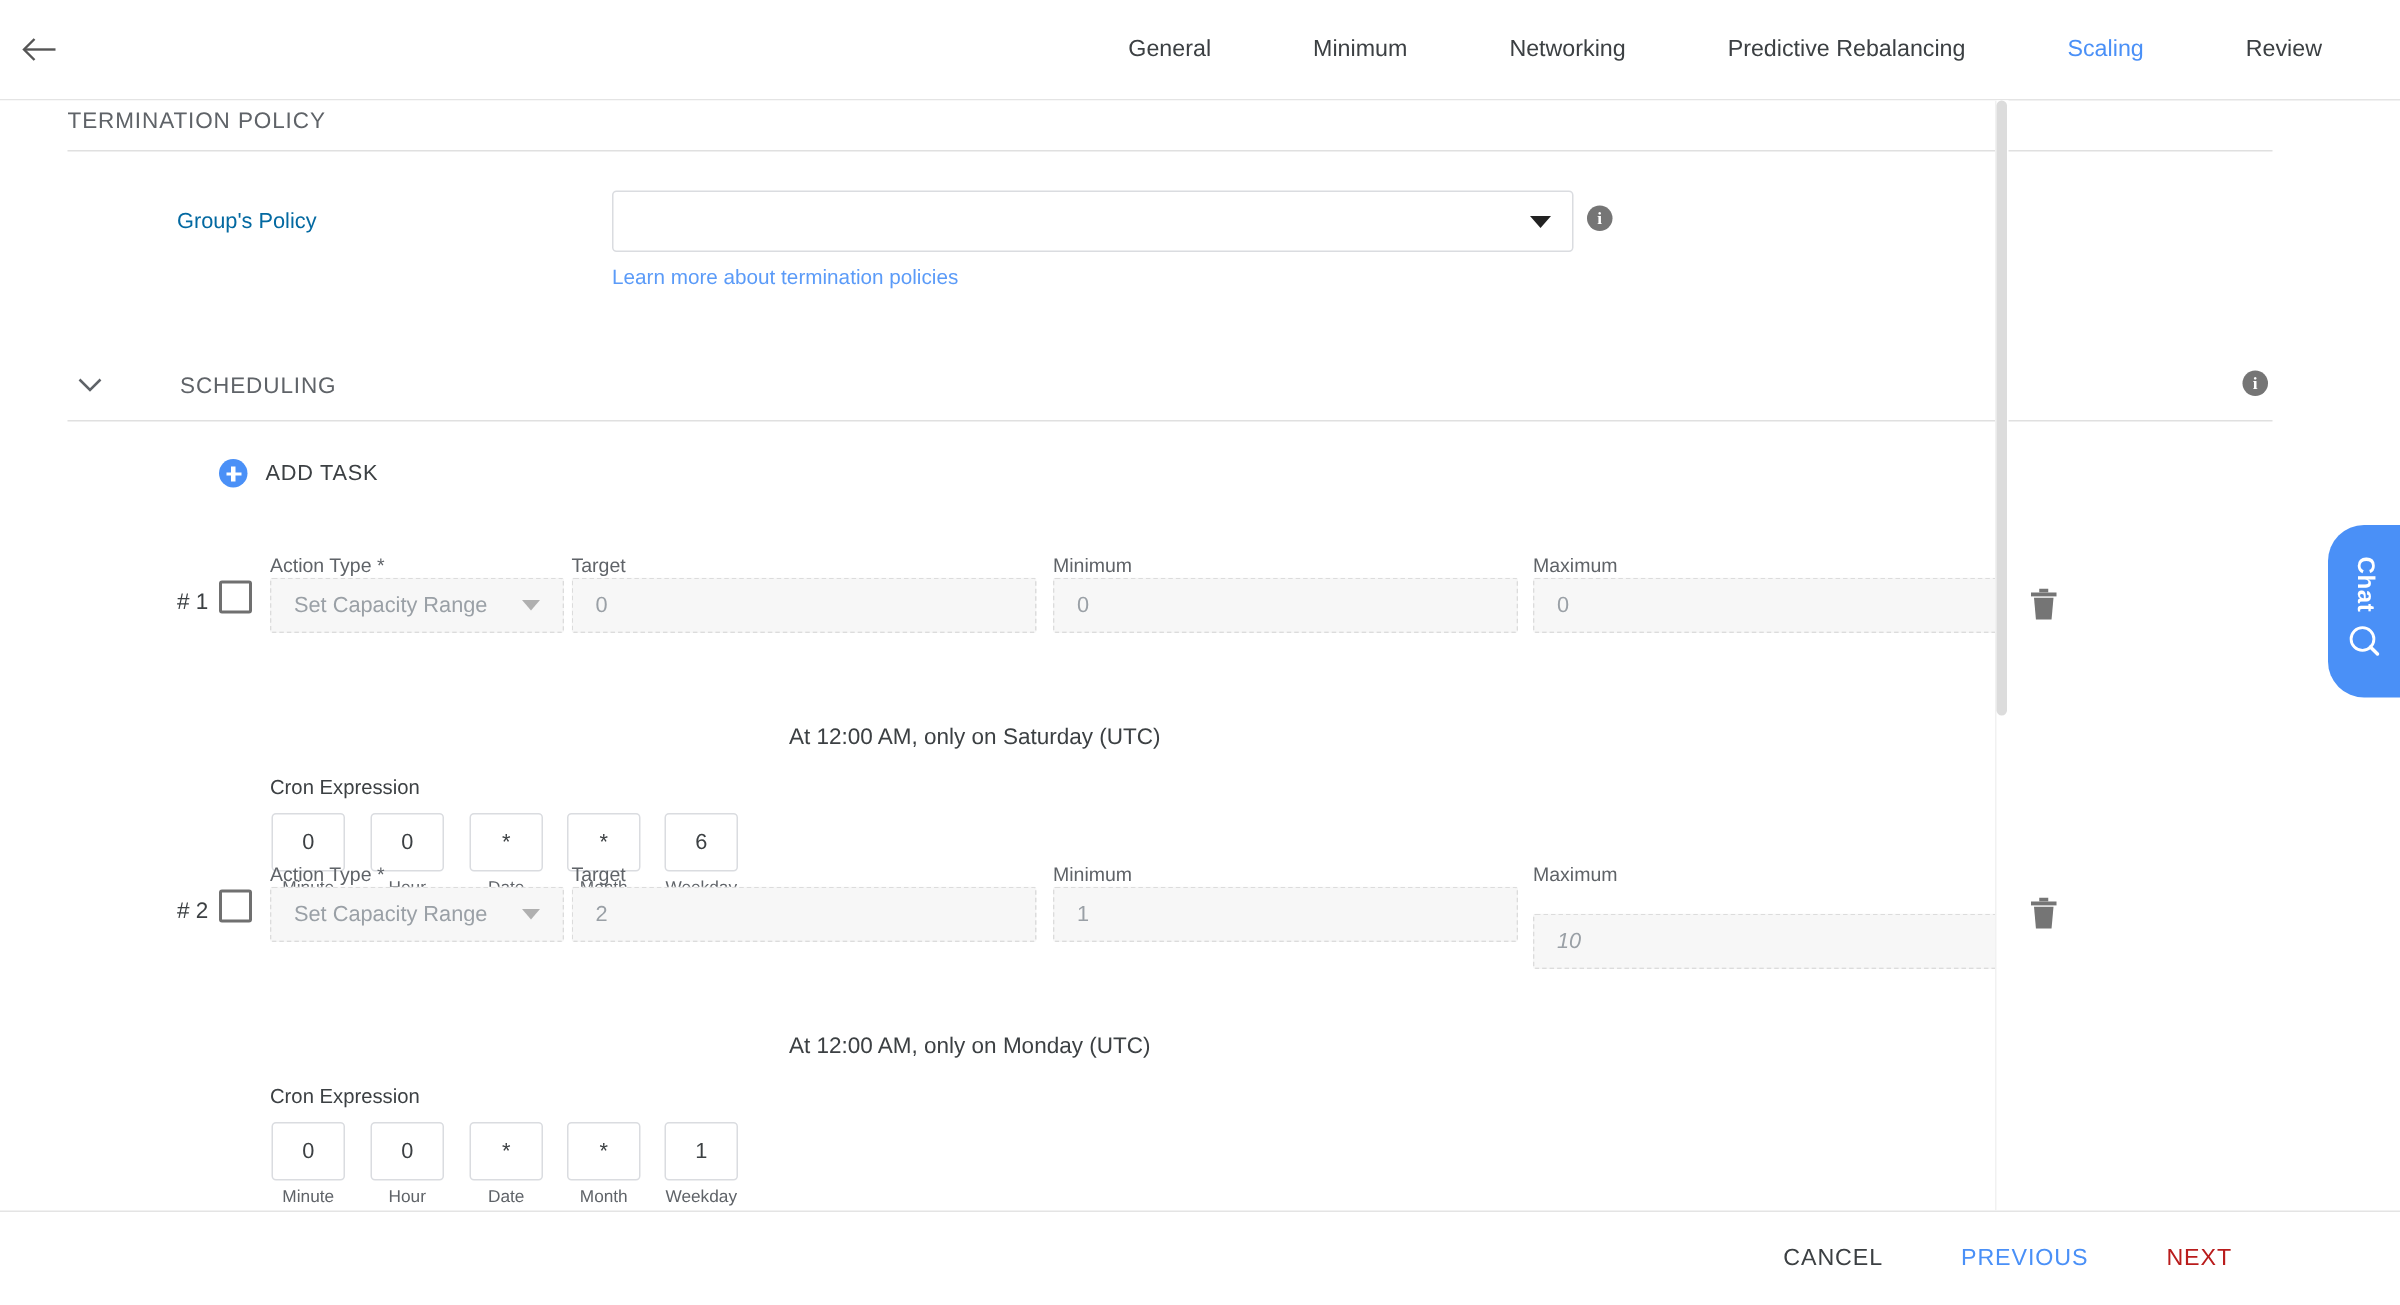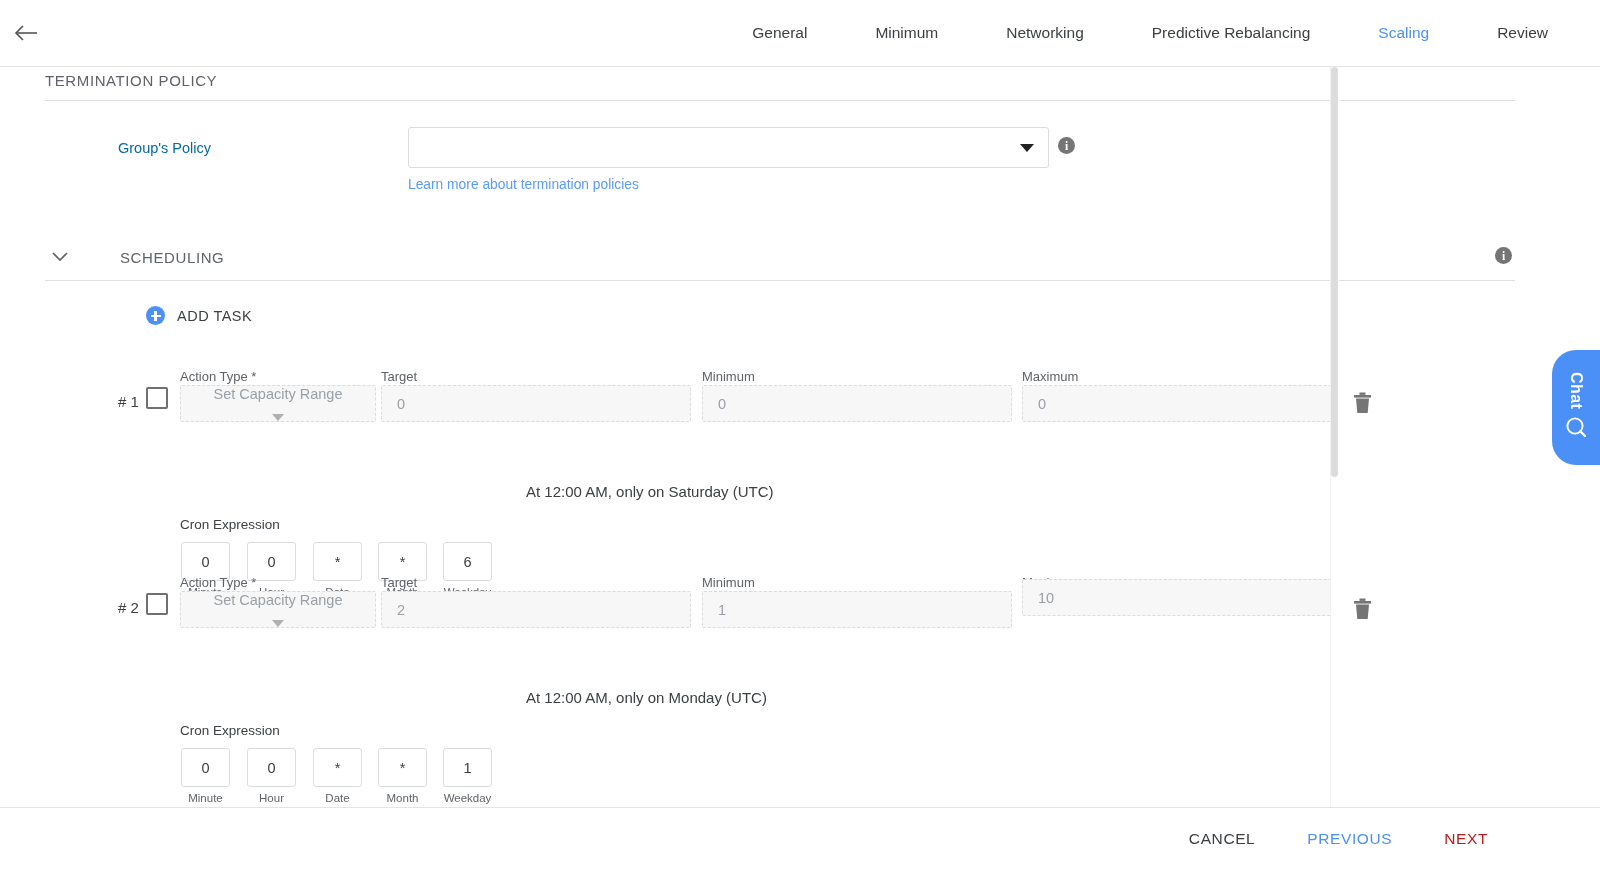--- a/index.html
+++ b/index.html
@@ -125,21 +125,21 @@
     font-size:13px; color:#5f6368;
   }
   .disabled-input {
     background:#f7f7f7; border:1px dashed #dcdcdc; border-radius:2px;
     height:37px; display:flex; align-items:center; padding:0 15px;
     font-size:14.5px; color:#9aa0a6;
   }
   .disabled-select {
     background:#f7f7f7; border:1px dashed #dcdcdc; border-radius:2px;
     height:37px; display:flex; align-items:center; padding:0 15px;
-    font-size:14.5px; color:#9aa0a6;flex-direction:column;
+    font-size:14.5px; color:#9aa0a6;
   }
   .disabled-select .txt { flex:1; }
 
   .trash { cursor:pointer; }
 
   
   .cron-title { font-size:13.5px; color:#3c4043; }
   .cron-cell {
     width:49px; height:39px; border:1px solid #dadce0; border-radius:3px;
     background:#fff; display:flex; align-items:center; justify-content:center;
@@ -296,21 +296,21 @@
           <div class="caret light"></div>
         </div>
 
         <div class="input-label" style="position:absolute; left:381px; top:508px;">Target</div>
         <div class="disabled-input" style="position:absolute; left:381px; top:524px; width:310px;">2</div>
 
         <div class="input-label" style="position:absolute; left:702px; top:508px;">Minimum</div>
         <div class="disabled-input" style="position:absolute; left:702px; top:524px; width:310px;">1</div>
 
         <div class="input-label" style="position:absolute; left:1022px; top:508px;">Maximum</div>
-        <div class="disabled-input" style="position:absolute; left:1022px; top:512px; width:310px;">10</div>
+        <div class="disabled-input" style="position:absolute; left:1022px; top:542px; width:310px;font-style:italic;">10</div>
 
         <div class="trash" style="position:absolute; left:1353px; top:531px;">
           <svg width="19" height="22" viewBox="0 0 19 22">
             <rect x="1" y="3" width="17" height="2.6" fill="#757575"></rect>
             <rect x="6.5" y="0.5" width="6" height="2.4" fill="#757575"></rect>
             <path d="M3 6.5 H16 L14.7 21 H4.3 Z" fill="#757575"></path>
           </svg>
         </div>
 
         <div class="cron-title" style="position:absolute; left:180px; top:656px;">Cron Expression</div>

